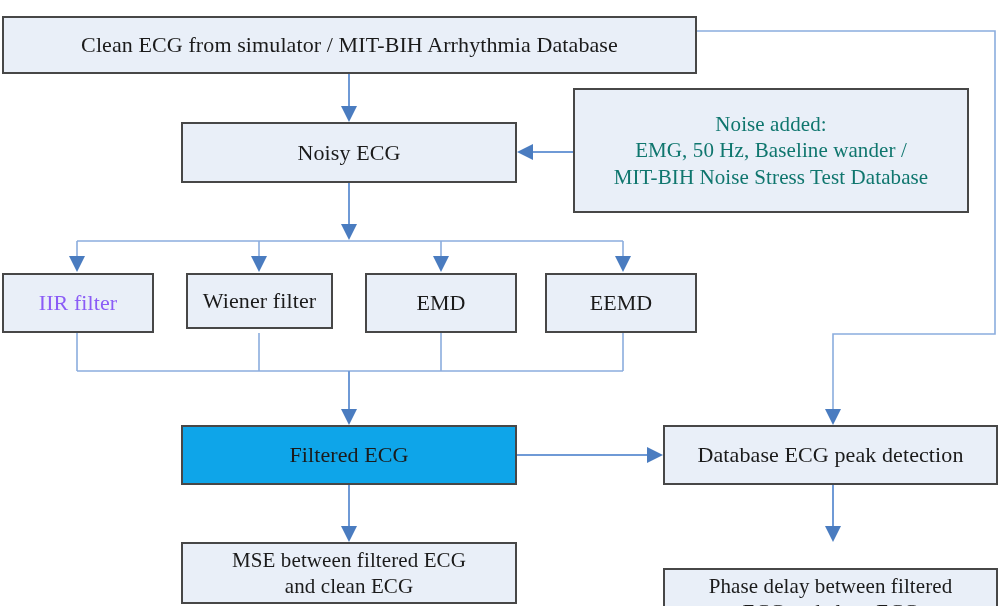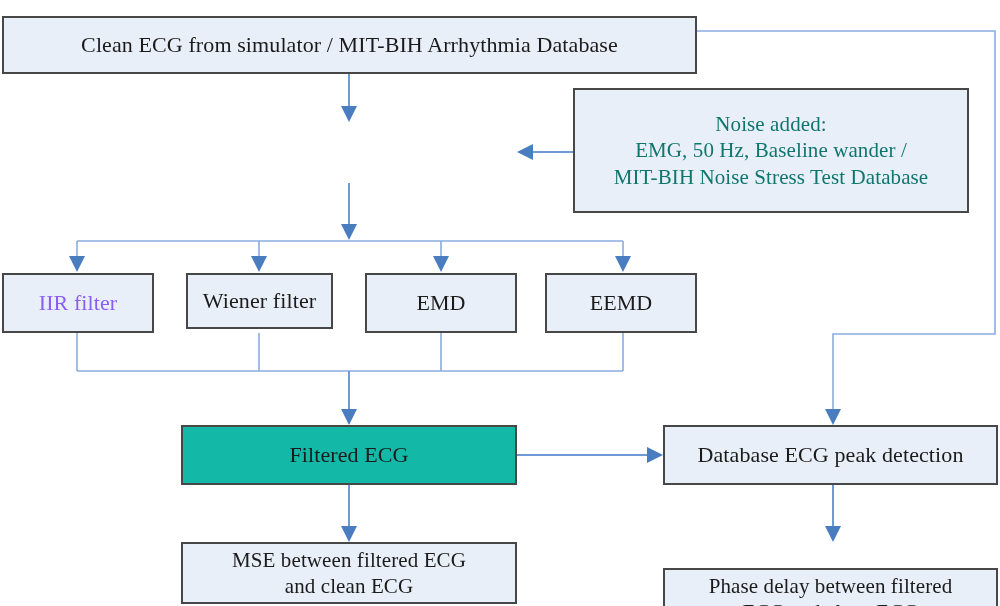--- a/index.html
+++ b/index.html
@@ -116,20 +116,23 @@
       <path class="edge" d="M 833 485 L 833 531"></path>
       <polygon class="arrowhead" points="833,542 825,526 841,526" style="fill: rgb(74, 124, 192);"></polygon>
     </g>
 
   </svg>
 
   <div class="node" style="left: 2px; top: 16px; width: 695px; height: 58px; font-size: 22px; background: rgb(233, 239, 248); border-color: rgb(71, 71, 71); color: rgb(27, 27, 27);">
     <span class="label">Clean ECG from simulator / MIT-BIH Arrhythmia Database</span>
   </div>
 
+  <div class="node" style="left: 181px; top: 122px; width: 336px; height: 61px; font-size: 22px; background: rgb(233, 239, 248); border-color: rgb(71, 71, 71); color: rgb(27, 27, 27);">
+    <span class="label">Noisy ECG</span>
+  </div>
 
   <div class="node" style="left: 573px; top: 88px; width: 396px; height: 125px; font-size: 21px; background: rgb(233, 239, 248); border-color: rgb(71, 71, 71); color: #0f766e;">
     <span class="label">Noise added:
 EMG, 50 Hz, Baseline wander /
 MIT-BIH Noise Stress Test Database</span>
   </div>
 
   <div class="node" style="left: 2px; top: 273px; width: 152px; height: 60px; font-size: 22px; background: rgb(233, 239, 248); border-color: rgb(71, 71, 71); color: #8b5cf6;">
     <span class="label">IIR filter</span>
   </div>
@@ -139,21 +142,21 @@
   </div>
 
   <div class="node" style="left: 545px; top: 273px; width: 152px; height: 60px; font-size: 22px; background: rgb(233, 239, 248); border-color: rgb(71, 71, 71); color: rgb(27, 27, 27);">
     <span class="label">EEMD</span>
   </div>
 
   <div class="node" style="left: 365px; top: 273px; width: 152px; height: 60px; font-size: 22px; background: rgb(233, 239, 248); border-color: rgb(71, 71, 71); color: rgb(27, 27, 27);">
     <span class="label">EMD</span>
   </div>
 
-  <div class="node" style="left: 181px; top: 425px; width: 336px; height: 60px; font-size: 22px; background: #14b8a6; border-color: rgb(71, 71, 71); color: rgb(27, 27, 27);">
+  <div class="node" style="left: 181px; top: 425px; width: 336px; height: 60px; font-size: 22px; background: #0ea5e9; border-color: rgb(71, 71, 71); color: rgb(27, 27, 27);">
     <span class="label">Filtered ECG</span>
   </div>
 
   <div class="node" style="left: 663px; top: 425px; width: 335px; height: 60px; font-size: 22px; background: rgb(233, 239, 248); border-color: rgb(71, 71, 71); color: rgb(27, 27, 27);">
     <span class="label">Database ECG peak detection</span>
   </div>
 
   <div class="node" style="left: 181px; top: 542px; width: 336px; height: 62px; font-size: 21px; background: rgb(233, 239, 248); border-color: rgb(71, 71, 71); color: rgb(27, 27, 27);">
     <span class="label">MSE between filtered ECG
 and clean ECG</span>

